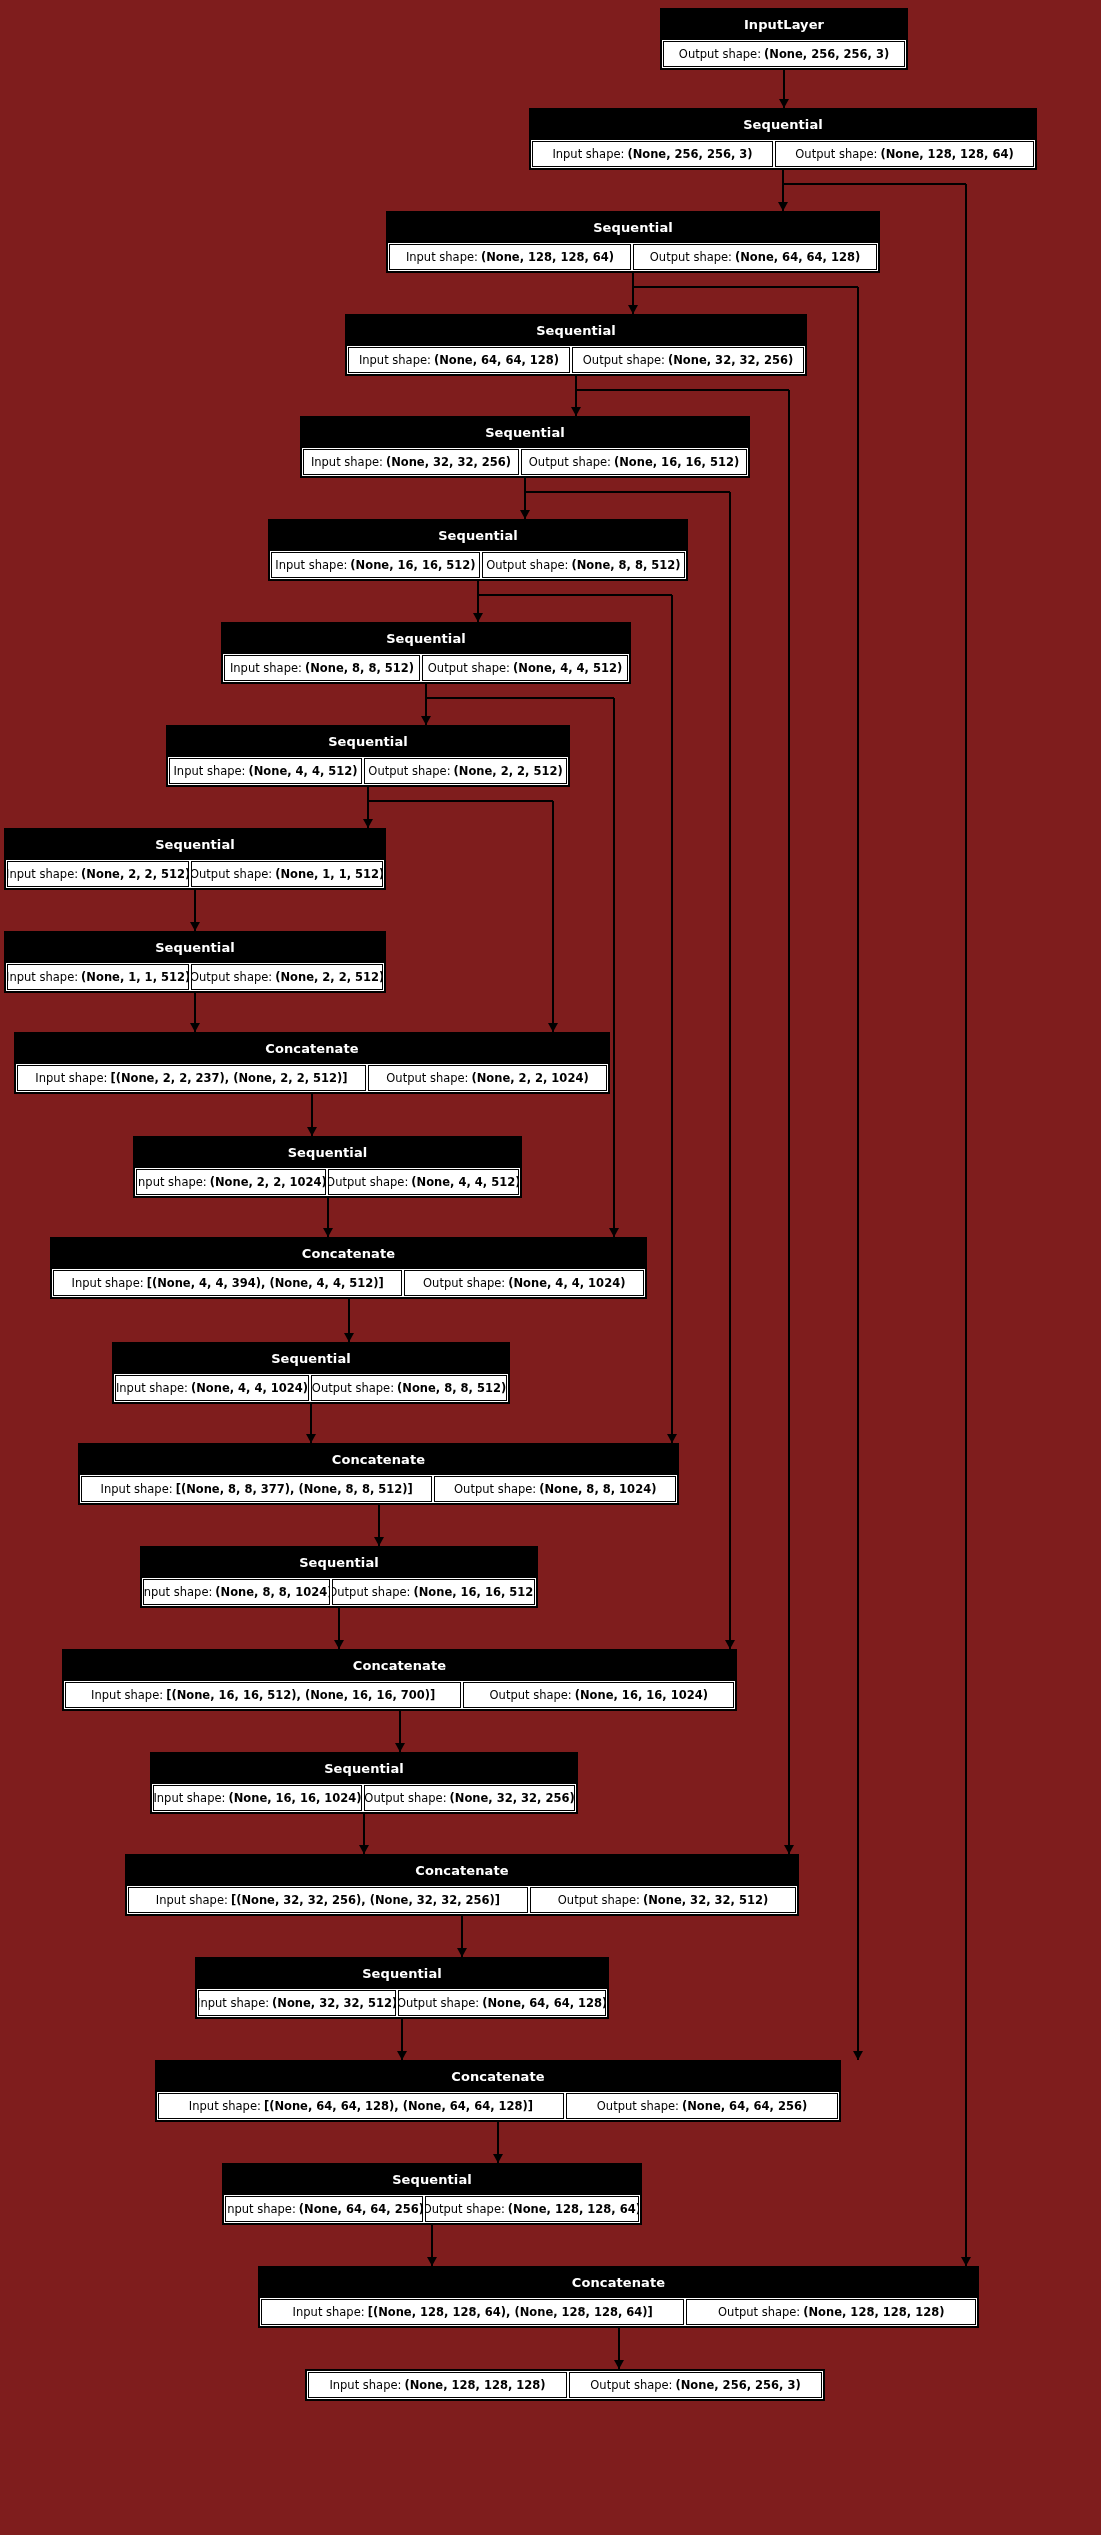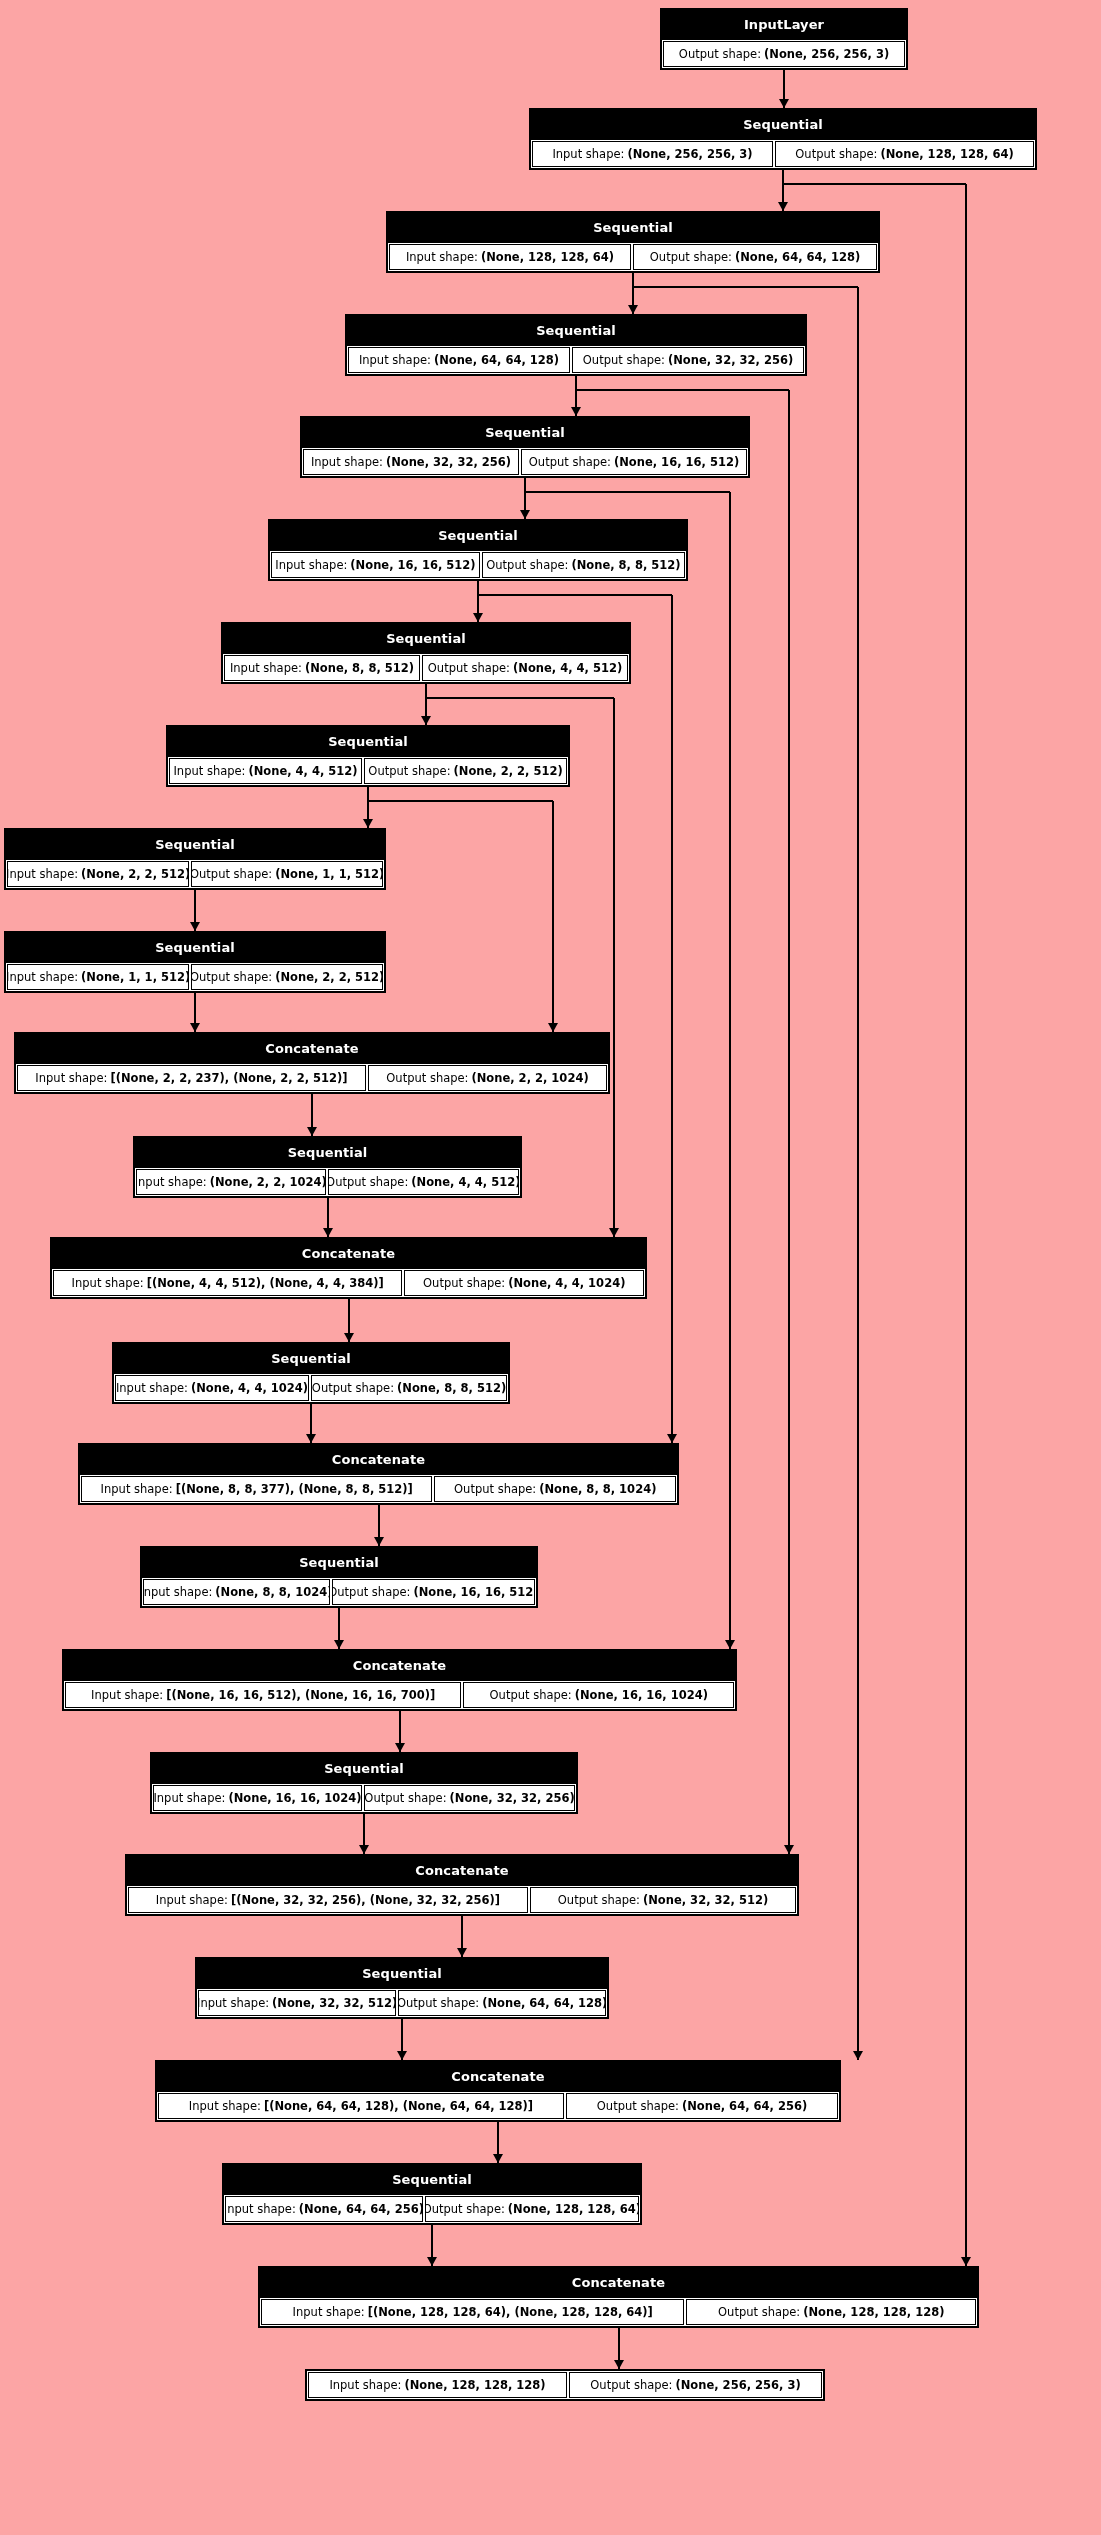--- a/index.html
+++ b/index.html
@@ -8,21 +8,21 @@
     padding: 0;
     background: #ffffff;
   }
   body {
     font-family: "DejaVu Sans", sans-serif;
   }
   #canvas {
     position: relative;
     width: 1101px;
     height: 2535px;
-    background: #fca5a5;
+    background: #7f1d1d;
     overflow: hidden;
   }
   
   .node {
     position: absolute;
     box-sizing: border-box;
     border: 2px solid #000000;
     background: #ffffff;
     z-index: 3;
   }
@@ -337,21 +337,21 @@
             <span class="lbl">Output shape:</span>
             <span class="val">(None, 4, 4, 512)</span>
           </div>
         </div>
       </div>
       <div class="node" style="left: 50px; top: 1237px; width: 597px;">
         <div class="node-title">Concatenate</div>
         <div class="node-shapes">
           <div class="shape-cell">
             <span class="lbl">Input shape:</span>
-            <span class="val">[(None, 4, 4, 512), (None, 4, 4, 384)]</span>
+            <span class="val">[(None, 4, 4, 394), (None, 4, 4, 512)]</span>
           </div>
           <div class="shape-cell">
             <span class="lbl">Output shape:</span>
             <span class="val">(None, 4, 4, 1024)</span>
           </div>
         </div>
       </div>
       <div class="node" style="left: 112px; top: 1342px; width: 398px;">
         <div class="node-title">Sequential</div>
         <div class="node-shapes">

